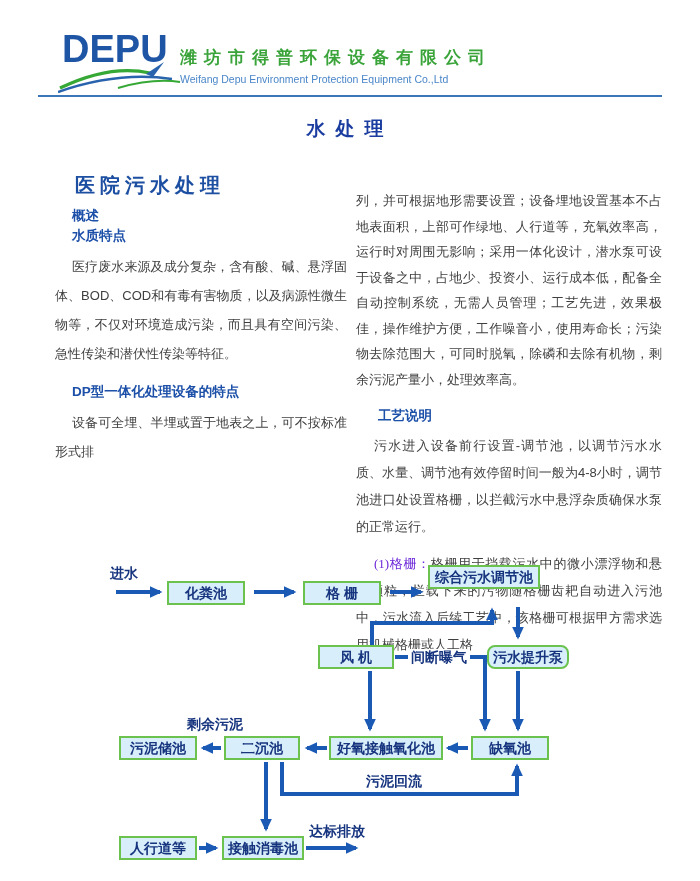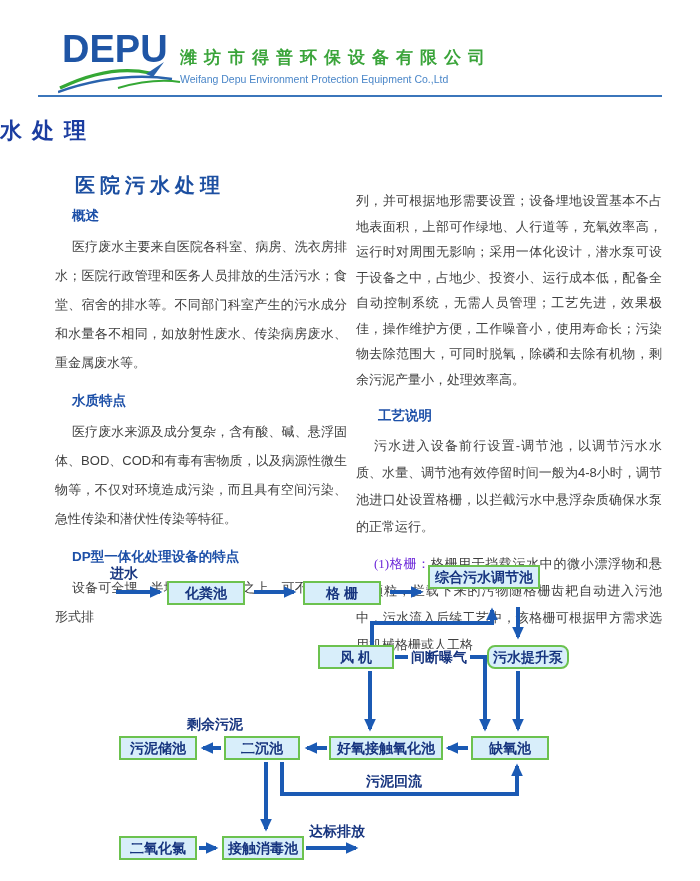--- a/index.html
+++ b/index.html
@@ -10,22 +10,22 @@
   }
   
   .logo{position:absolute;left:62px;top:34px;width:120px;height:62px;}
   .logo-text{font-weight:bold;font-size:38px;color:#1f55a5;letter-spacing:0px;line-height:30px;}
   .logo-swoosh{position:absolute;left:-4px;top:24px;}
   .company{position:absolute;left:180px;top:46px;}
   .company-cn{font-size:17px;font-weight:bold;color:#3aa43a;letter-spacing:7px;white-space:nowrap;}
   .company-en{font-size:10.5px;color:#4a86c8;margin-top:4px;white-space:nowrap;}
   .divider{position:absolute;left:38px;top:95px;width:624px;height:2px;background:#3b76bb;}
   
-  .page-title{position:absolute;left:0;top:116px;width:700px;text-align:left;
-    font-size:22px;font-weight:bold;color:#1b3da0;letter-spacing:10px;}
+  .page-title{position:absolute;left:0;top:116px;width:700px;text-align:center;
+    font-size:19px;font-weight:bold;color:#1b3da0;letter-spacing:10px;}
   .section-title{position:absolute;left:75px;top:172px;
     font-size:20px;font-weight:bold;color:#1c4fa1;letter-spacing:5px;}
   
   .col{position:absolute;font-size:13px;color:#3f3f3f;}
   .col-left{left:55px;top:206px;width:292px;}
   .col-right{left:356px;top:188px;width:306px;}
   .h-sub{font-size:13.5px;font-weight:bold;color:#1d50a8;margin:0 0 0 17px;line-height:20px;}
   .para{margin:6px 0 14px 0;text-align:justify;line-height:29px;text-indent:17px;}
   .col-right .para{line-height:27px;text-indent:18px;margin-bottom:10px;}
   .col-right .para.cont{text-indent:0;line-height:25.5px;margin-top:0;}
@@ -55,21 +55,20 @@
   <div class="company-cn">潍坊市得普环保设备有限公司</div>
   <div class="company-en">Weifang Depu Environment Protection Equipment Co.,Ltd</div>
 </div>
 <div class="divider"></div>
 
 <div class="page-title">水处理</div>
 <div class="section-title">医院污水处理</div>
 
 <div class="col col-left">
   <div class="h-sub">概述</div>
-  <p class="para">医疗废水主要来自医院各科室、病房、洗衣房排水；医院行政管理和医务人员排放的生活污水；食堂、宿舍的排水等。不同部门科室产生的污水成分和水量各不相同，如放射性废水、传染病房废水、重金属废水等。</p>
   <div class="h-sub">水质特点</div>
   <p class="para">医疗废水来源及成分复杂，含有酸、碱、悬浮固体、BOD、COD和有毒有害物质，以及病源性微生物等，不仅对环境造成污染，而且具有空间污染、急性传染和潜伏性传染等特征。</p>
   <div class="h-sub">DP型一体化处理设备的特点</div>
   <p class="para">设备可全埋、半埋或置于地表之上，可不按标准形式排</p>
 </div>
 
 <div class="col col-right">
   <p class="para cont">列，并可根据地形需要设置；设备埋地设置基本不占地表面积，上部可作绿地、人行道等，充氧效率高，运行时对周围无影响；采用一体化设计，潜水泵可设于设备之中，占地少、投资小、运行成本低，配备全自动控制系统，无需人员管理；工艺先进，效果极佳，操作维护方便，工作噪音小，使用寿命长；污染物去除范围大，可同时脱氧，除磷和去除有机物，剩余污泥产量小，处理效率高。</p>
   <div class="h-sub">工艺说明</div>
   <p class="para">污水进入设备前行设置-调节池，以调节污水水质、水量、调节池有效停留时间一般为4-8小时，调节池进口处设置格栅，以拦截污水中悬浮杂质确保水泵的正常运行。</p>
@@ -104,21 +103,21 @@
 
   <div class="dbox" style="left:167px;top:22px;width:78px;">化粪池</div>
   <div class="dbox" style="left:303px;top:22px;width:78px;">格 栅</div>
   <div class="dbox" style="left:428px;top:6px;width:112px;">综合污水调节池</div>
   <div class="dbox" style="left:318px;top:86px;width:76px;">风 机</div>
   <div class="dbox" style="left:487px;top:86px;width:82px;border-radius:8px;">污水提升泵</div>
   <div class="dbox" style="left:119px;top:177px;width:78px;">污泥储池</div>
   <div class="dbox" style="left:224px;top:177px;width:76px;">二沉池</div>
   <div class="dbox" style="left:329px;top:177px;width:114px;">好氧接触氧化池</div>
   <div class="dbox" style="left:471px;top:177px;width:78px;">缺氧池</div>
-  <div class="dbox" style="left:119px;top:277px;width:78px;">二氧化氯</div>
+  <div class="dbox" style="left:119px;top:277px;width:78px;">人行道等</div>
   <div class="dbox" style="left:222px;top:277px;width:82px;">接触消毒池</div>
 
   <div class="dlabel" style="left:110px;top:6px;">进水</div>
   <div class="dlabel onwire" style="left:408px;top:90px;">间断曝气</div>
   <div class="dlabel" style="left:187px;top:157px;">剩余污泥</div>
   <div class="dlabel" style="left:366px;top:214px;">污泥回流</div>
   <div class="dlabel" style="left:309px;top:264px;">达标排放</div>
 </div>
 
 </body></html>

